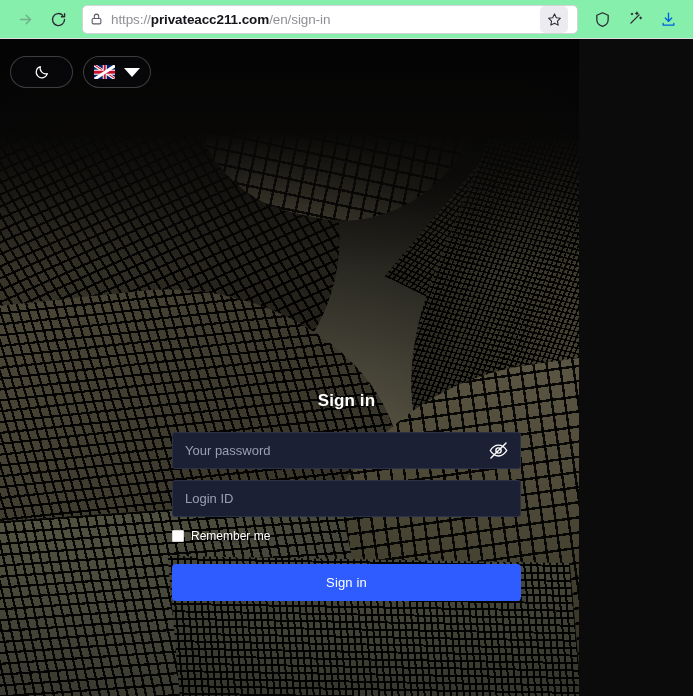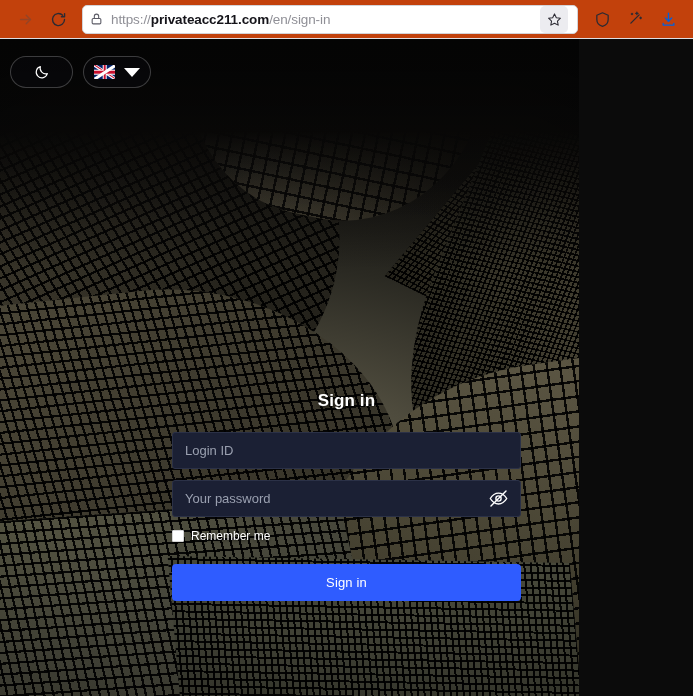--- a/index.html
+++ b/index.html
@@ -11,21 +11,21 @@
     font-family: "Liberation Sans", sans-serif;
     background: #0b0b0b;
   }
 
   
   .browser-toolbar {
     position: absolute;
     top: 0; left: 0;
     width: 693px;
     height: 39px;
-    background: #c2410c;
+    background: #86efac;
     border-bottom: 1px solid #dedee3;
     display: flex;
     align-items: center;
     padding: 0 10px;
     gap: 3px;
     z-index: 50;
   }
   .nav-btn {
     width: 30px; height: 28px;
     display: flex; align-items: center; justify-content: center;
@@ -463,35 +463,35 @@
           <span class="crossr-v"></span>
       </span>
       <span class="caret-down"></span>
     </div>
   </div>
 
   <div class="login-wrap">
 
     <div class="form-title">Sign in</div>
 
-    <div class="field">
-      <input type="text" placeholder="Login ID" style="">
-    </div>
-
     <div class="field password">
       <input type="password" placeholder="Your password" style="">
       <span class="eye-btn">
         <svg width="21" height="21" viewBox="0 0 24 24" fill="none" stroke="#ffffff" stroke-width="1.6" stroke-linecap="round" stroke-linejoin="round">
           <path d="M2.6 12S6.4 5.8 12 5.8 21.4 12 21.4 12 17.6 18.2 12 18.2 2.6 12 2.6 12z"></path>
           <circle cx="12" cy="12" r="3"></circle>
           <line x1="3.4" y1="20.6" x2="20.6" y2="3.4"></line>
         </svg>
       </span>
     </div>
 
+    <div class="field">
+      <input type="text" placeholder="Login ID" style="">
+    </div>
+
     <div class="remember-row">
       <span class="cb"></span>
       <span class="remember-label">Remember me</span>
     </div>
 
     <button class="signin-btn">Sign in</button>
   </div>
 </div>
 
 </body></html>

